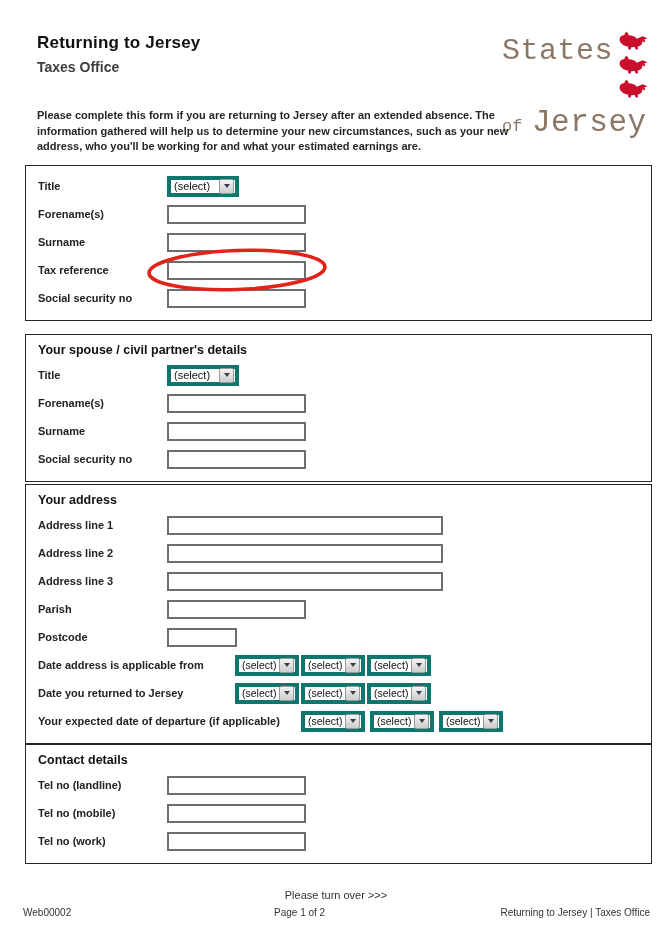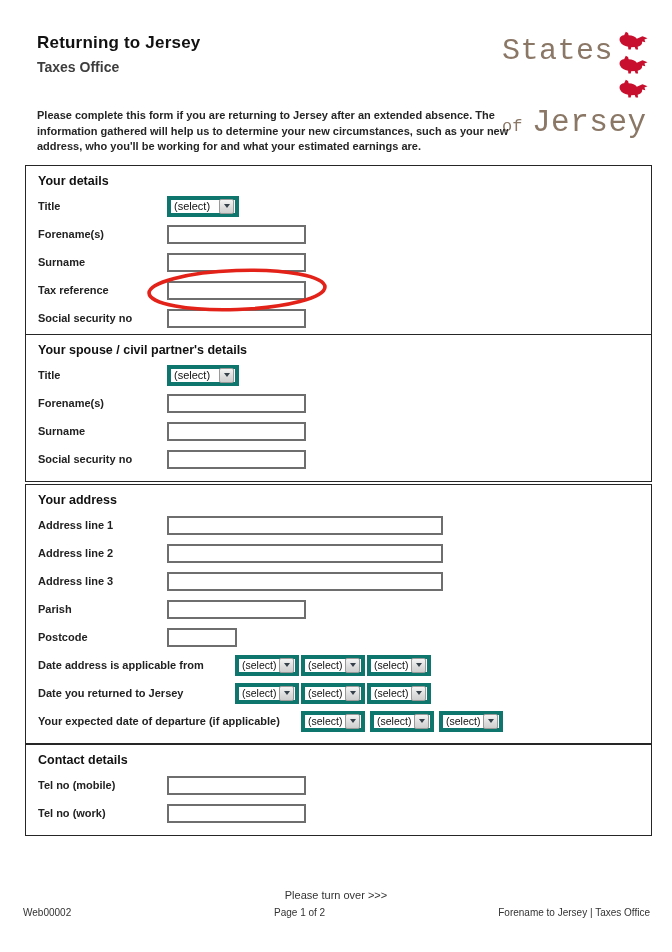--- a/index.html
+++ b/index.html
@@ -110,21 +110,20 @@
     </div>
     <div class="logo-row2">
       <span class="logo-of">of</span>
       <span class="logo-jersey">Jersey</span>
     </div>
   </div>
 
   <p class="intro">Please complete this form if you are returning to Jersey after an extended absence. The information gathered will help us to determine your new circumstances, such as your new address, who you'll be working for and what your estimated earnings are.</p>
 
   <div class="box" style="top:165px;">
-    <div class="box-title">Your details</div>
     <div class="row">
       <span class="lbl">Title</span>
       <div class="sel sel-std">
         <span class="sel-txt">(select)</span>
         <span class="sel-btn">
             <span class="sel-arrow"></span>
           </span>
       </div>
     </div>
     <div class="row">
@@ -258,29 +257,33 @@
         <span class="sel-btn">
             <span class="sel-arrow"></span>
           </span>
       </div>
     </div>
   </div>
 
   <div class="box" style="top:744px; ">
     <div class="box-title">Contact details</div>
     <div class="row">
+      <span class="lbl">Tel no (landline)</span>
+      <input class="inp w-std" type="text" style="">
+    </div>
+    <div class="row">
       <span class="lbl">Tel no (mobile)</span>
       <input class="inp w-std" type="text" style="">
     </div>
     <div class="row">
       <span class="lbl">Tel no (work)</span>
       <input class="inp w-std" type="text" style="">
     </div>
   </div>
 
   <div class="turnover">Please turn over &gt;&gt;&gt;</div>
   <div class="foot">
     <span class="fl">Web00002</span>
     <span class="fc">Page 1 of 2</span>
-    <span class="fr">Forename to Jersey | Taxes Office</span>
+    <span class="fr">Returning to Jersey | Taxes Office</span>
   </div>
 
 </div>
 
 </body></html>

